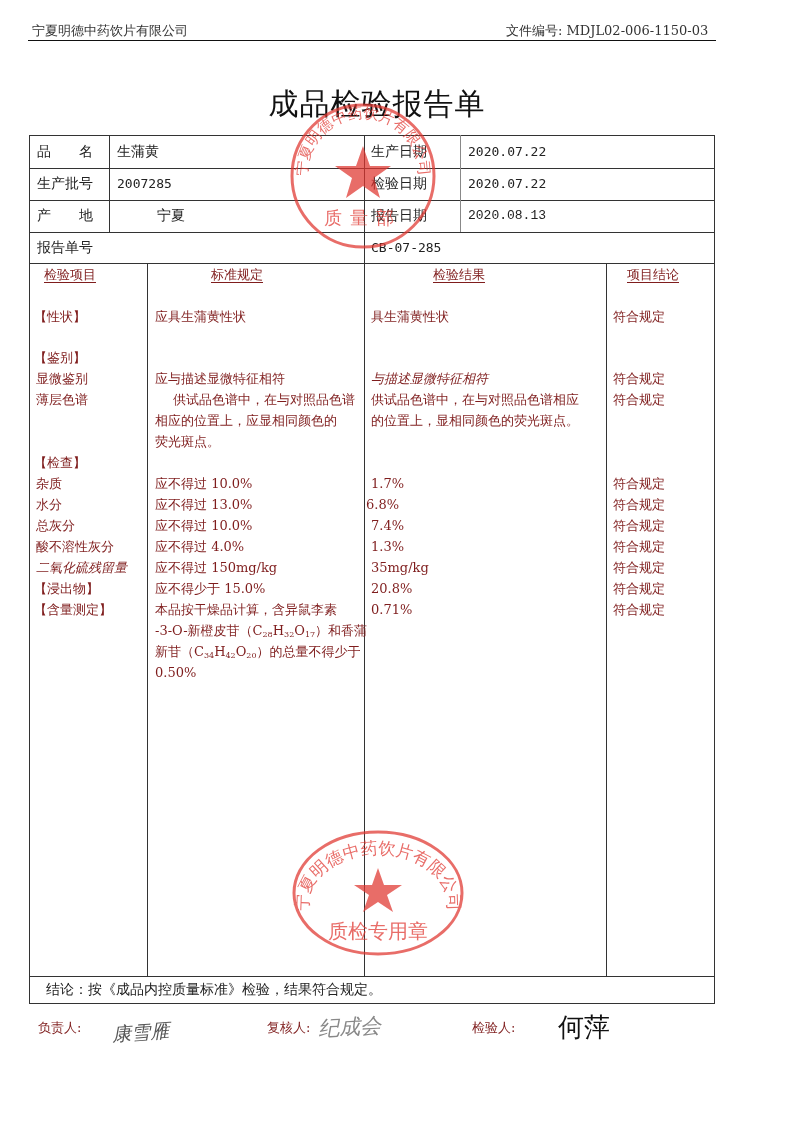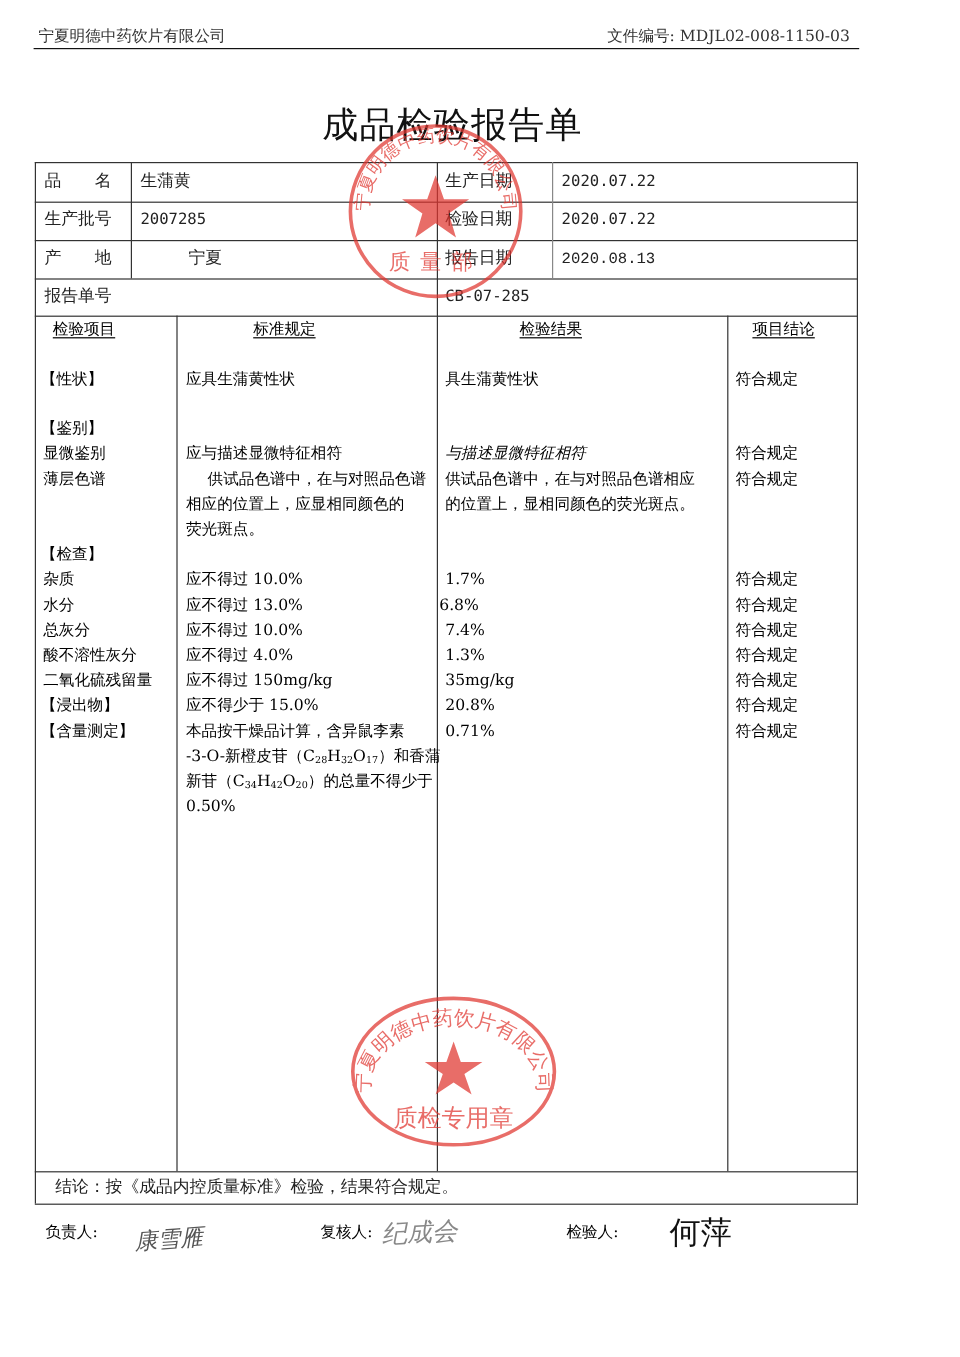--- a/index.html
+++ b/index.html
@@ -7,30 +7,30 @@
          font-family:"DejaVu Serif","Liberation Serif",serif; color:#222; }
   .abs { position:absolute; }
   .hdr { font-size:13px; color:#333; top:24px; white-space:nowrap; line-height:14px; }
   .hdr-line { left:28px; width:688px; top:40px; height:0; border-top:1.5px solid #111; }
   .title { left:0; width:754px; top:84px; text-align:center; font-size:30px; letter-spacing:1px;
            font-family:"DejaVu Sans","Liberation Sans",sans-serif; font-weight:500; color:#111; }
   .hl { position:absolute; height:0; border-top:1px solid #333; }
   .vl { position:absolute; width:0; border-left:1px solid #333; }
   .cell { position:absolute; font-size:14px; line-height:21px; white-space:nowrap; color:#222; }
   .u { text-decoration:underline; text-underline-offset:3px; }
-  .txt { position:absolute; font-size:13px; line-height:21px; white-space:nowrap; color:#000000; }
+  .txt { position:absolute; font-size:13px; line-height:21px; white-space:nowrap; color:#7f1d1d; }
   sub { font-size:8px; vertical-align:-2px; }
   .sig { position:absolute; font-family:"DejaVu Serif",serif; font-style:italic; }
   .stamp { position:absolute; pointer-events:none; }
 </style>
 </head>
 <body>
 
 <div class="abs hdr" style="left:32px;">宁夏明德中药饮片有限公司</div>
-<div class="abs hdr" style="left:506px;">文件编号: MDJL02-008-1150-03</div>
+<div class="abs hdr" style="left:506px;">文件编号: MDJL02-006-1150-03</div>
 <div class="abs hdr-line"></div>
 
 <div class="abs title">成品检验报告单</div>
 
 <div>
 
   <div class="hl" style="left:29px;width:686px;top:135px;"></div>
   <div class="hl" style="left:29px;width:686px;top:168px;"></div>
   <div class="hl" style="left:29px;width:686px;top:200px;"></div>
   <div class="hl" style="left:29px;width:686px;top:232px;"></div>
@@ -114,21 +114,21 @@
   <div class="txt" style="left:371px;top:515px;">7.4%</div>
   <div class="txt" style="left:613px;top:515px;">符合规定</div>
 </div>
 <div>
   <div class="txt" style="left:36px;top:536px;">酸不溶性灰分</div>
   <div class="txt" style="left:155px;top:536px;">应不得过 4.0%</div>
   <div class="txt" style="left:371px;top:536px;">1.3%</div>
   <div class="txt" style="left:613px;top:536px;">符合规定</div>
 </div>
 <div>
-  <div class="txt" style="left:36px;top:557px;">二氧化硫残留量</div>
+  <div class="txt" style="left:36px;top:557px;font-style:italic;">二氧化硫残留量</div>
   <div class="txt" style="left:155px;top:557px;">应不得过 150mg/kg</div>
   <div class="txt" style="left:371px;top:557px;">35mg/kg</div>
   <div class="txt" style="left:613px;top:557px;">符合规定</div>
 </div>
 <div>
   <div class="txt" style="left:34px;top:578px;">【浸出物】</div>
   <div class="txt" style="left:155px;top:578px;">应不得少于 15.0%</div>
   <div class="txt" style="left:371px;top:578px;">20.8%</div>
   <div class="txt" style="left:613px;top:578px;">符合规定</div>
 </div>

